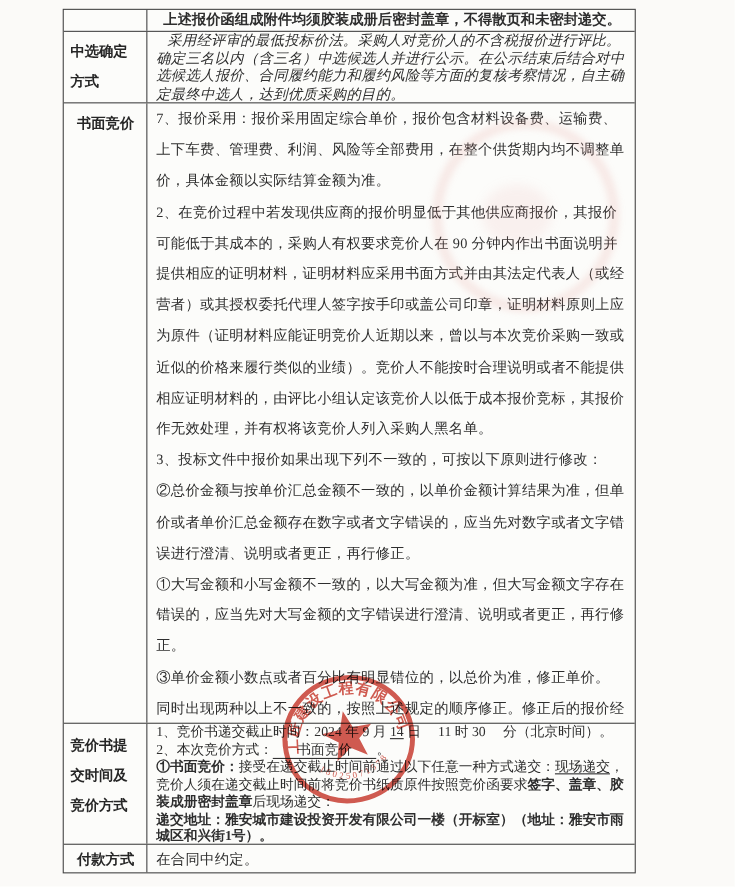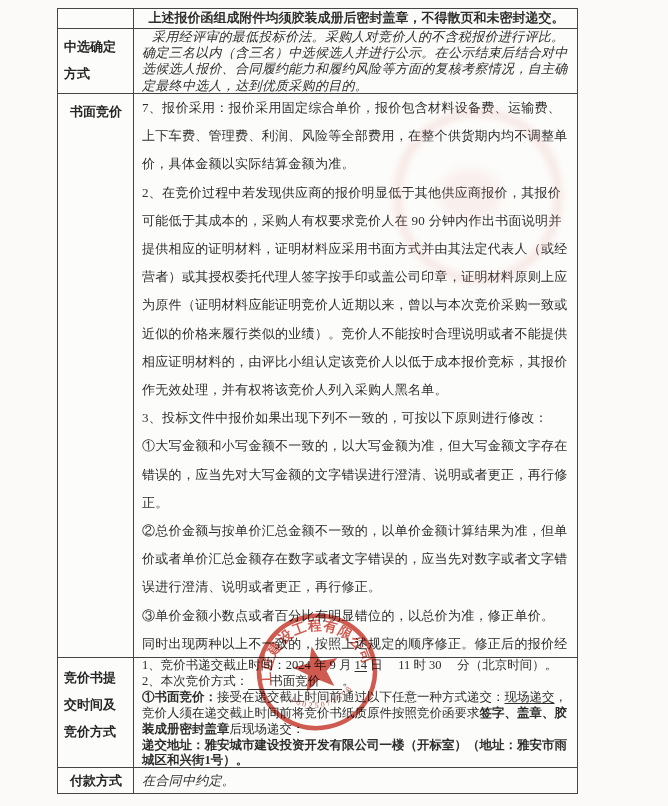--- a/index.html
+++ b/index.html
@@ -29,21 +29,21 @@
   .r2 .cell-c{line-height:16.2px;}
   .r2 .cell-c .first-indent{text-indent:10px;font-style:italic;}
   .r3{height:564px;}
   .r3 .cell-c{line-height:28.2px;}
   .r3 .para{margin:0;}
   .r4{height:110px;}
   .r4 .cell-c{font-size:12.5px; letter-spacing:0; line-height:15.7px;}
   .r4 .cell-h{padding-top:6px;}
   .r5{height:26px;}
   .r5 .cell-h{padding-top:0; line-height:26px; text-align:center;}
-  .r5 .cell-c{line-height:26px;font-style:italic;}
+  .r5 .cell-c{line-height:26px;}
   .center-label{text-align:center;}
   .b{font-weight:bold;}
   .u{text-decoration:underline; text-underline-offset:2px;}
   .fill{
     display:inline-block; min-width:86px; text-align:center;
     border-bottom:1px solid #333; padding:0 4px;
   }
   
   .stamp{
     position:absolute; left:242px; top:597px; width:150px; height:150px;
@@ -82,22 +82,22 @@
         <div class="first-indent">采用经评审的最低投标价法。采购人对竞价人的不含税报价进行评比。确定三名以内（含三名）中选候选人并进行公示。在公示结束后结合对中选候选人报价、合同履约能力和履约风险等方面的复核考察情况，自主确定最终中选人，达到优质采购的目的。</div>
       </div>
     </div>
 
     <div class="row r3">
       <div class="cell cell-h center-label">书面竞价</div>
       <div class="cell cell-c">
         <div class="para">7、报价采用：报价采用固定综合单价，报价包含材料设备费、运输费、上下车费、管理费、利润、风险等全部费用，在整个供货期内均不调整单价，具体金额以实际结算金额为准。</div>
         <div class="para">2、在竞价过程中若发现供应商的报价明显低于其他供应商报价，其报价可能低于其成本的，采购人有权要求竞价人在 90 分钟内作出书面说明并提供相应的证明材料，证明材料应采用书面方式并由其法定代表人（或经营者）或其授权委托代理人签字按手印或盖公司印章，证明材料原则上应为原件（证明材料应能证明竞价人近期以来，曾以与本次竞价采购一致或近似的价格来履行类似的业绩）。竞价人不能按时合理说明或者不能提供相应证明材料的，由评比小组认定该竞价人以低于成本报价竞标，其报价作无效处理，并有权将该竞价人列入采购人黑名单。</div>
         <div class="para">3、投标文件中报价如果出现下列不一致的，可按以下原则进行修改：</div>
+        <div class="para">②总价金额与按单价汇总金额不一致的，以单价金额计算结果为准，但单价或者单价汇总金额存在数字或者文字错误的，应当先对数字或者文字错误进行澄清、说明或者更正，再行修正。</div>
         <div class="para">①大写金额和小写金额不一致的，以大写金额为准，但大写金额文字存在错误的，应当先对大写金额的文字错误进行澄清、说明或者更正，再行修正。</div>
-        <div class="para">②总价金额与按单价汇总金额不一致的，以单价金额计算结果为准，但单价或者单价汇总金额存在数字或者文字错误的，应当先对数字或者文字错误进行澄清、说明或者更正，再行修正。</div>
         <div class="para">③单价金额小数点或者百分比有明显错位的，以总价为准，修正单价。</div>
         <div class="para">同时出现两种以上不一致的，按照上述规定的顺序修正。修正后的报价经供应商确认后产生约束力，供应商不确认的，其投标文件作无效处理。供应商确认采取书面且加盖单位公章或者供应商授权代表签字的方式。</div>
       </div>
     </div>
 
     <div class="row r4">
       <div class="cell cell-h">竞价书提交时间及竞价方式</div>
       <div class="cell cell-c">
         <div><span>1、竞价书递交截止时间：2024 年 9 月 </span><span class="u">14</span><span> 日　 11 时 30 　分（北京时间）。</span></div>
         <div><span>2、本次竞价方式：</span><span class="fill">书面竞价</span><span>。</span></div>

